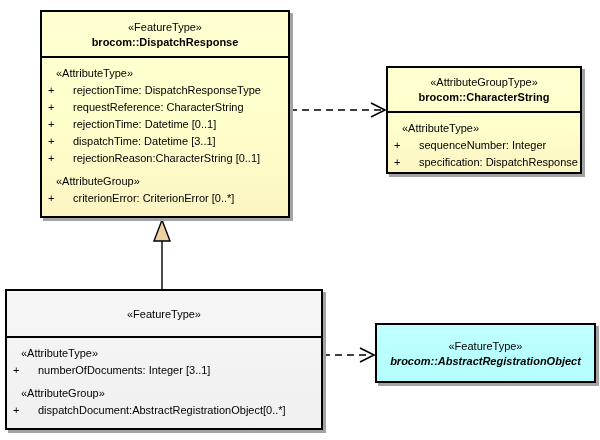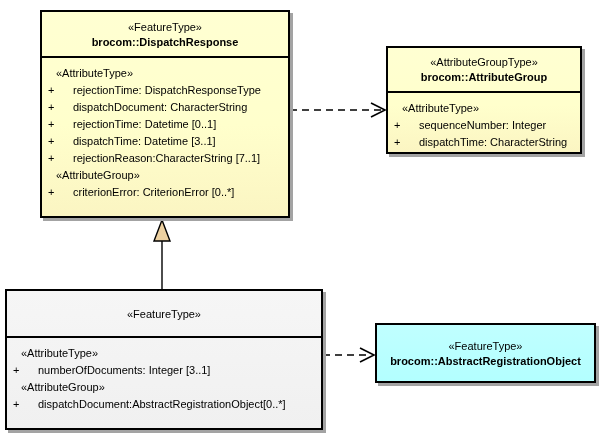--- a/index.html
+++ b/index.html
@@ -33,28 +33,28 @@
     border-bottom: 2px solid #000000;
     display: flex;
     flex-direction: column;
     align-items: center;
     justify-content: center;
     gap: 3px;
     text-align: center;
   }
   .box-header.no-divider { border-bottom: none; height: 100%; }
   .class-name { font-weight: bold; }
-  .class-name.abstract { }
+  .class-name.abstract { font-style: italic; }
   .box-body { padding-top: 7px; }
   .section-heading {
     margin-left: 14px;
     line-height: 17px;
     white-space: nowrap;
   }
-  .section-heading.second { }
+  .section-heading.second { margin-top: 6px; }
   .attr-row {
     display: flex;
     align-items: baseline;
     padding-left: 6px;
     line-height: 17px;
     white-space: nowrap;
   }
   .attr-vis { width: 25px; flex: 0 0 25px; }
   .attr-text { white-space: nowrap; }
 </style>
@@ -87,56 +87,56 @@
       <div class="class-name">brocom::DispatchResponse</div>
     </div>
     <div class="box-body">
       <div class="section-heading">«AttributeType»</div>
       <div class="attr-row">
         <span class="attr-vis">+</span>
         <span class="attr-text">rejectionTime: DispatchResponseType</span>
       </div>
       <div class="attr-row">
         <span class="attr-vis">+</span>
-        <span class="attr-text">dispatchDocument: CharacterString</span>
+        <span class="attr-text">requestReference: CharacterString</span>
       </div>
       <div class="attr-row">
         <span class="attr-vis">+</span>
         <span class="attr-text">rejectionTime: Datetime [0..1]</span>
       </div>
       <div class="attr-row">
         <span class="attr-vis">+</span>
         <span class="attr-text">dispatchTime: Datetime [3..1]</span>
       </div>
       <div class="attr-row">
         <span class="attr-vis">+</span>
-        <span class="attr-text">rejectionReason:CharacterString [7..1]</span>
+        <span class="attr-text">rejectionReason:CharacterString [0..1]</span>
       </div>
       <div class="section-heading second">«AttributeGroup»</div>
       <div class="attr-row">
         <span class="attr-vis">+</span>
         <span class="attr-text">criterionError: CriterionError [0..*]</span>
       </div>
     </div>
   </div>
 
-  <div class="uml-box fill-yellow" style="left:386px; top:46px; width:196px; height:108px;">
+  <div class="uml-box fill-yellow" style="left:386px; top:66px; width:196px; height:108px;">
     <div class="box-header" style="height:45px;">
       <div>«AttributeGroupType»</div>
-      <div class="class-name">brocom::AttributeGroup</div>
+      <div class="class-name">brocom::CharacterString</div>
     </div>
     <div class="box-body">
       <div class="section-heading">«AttributeType»</div>
       <div class="attr-row">
         <span class="attr-vis">+</span>
         <span class="attr-text">sequenceNumber: Integer</span>
       </div>
       <div class="attr-row">
         <span class="attr-vis">+</span>
-        <span class="attr-text">dispatchTime: CharacterString</span>
+        <span class="attr-text">specification: DispatchResponse</span>
       </div>
     </div>
   </div>
 
   <div class="uml-box fill-gray" style="left:5px; top:289px; width:318px; height:141px;">
     <div class="box-header" style="height:47px;">
       <div>«FeatureType»</div>
     </div>
     <div class="box-body">
       <div class="section-heading">«AttributeType»</div>

